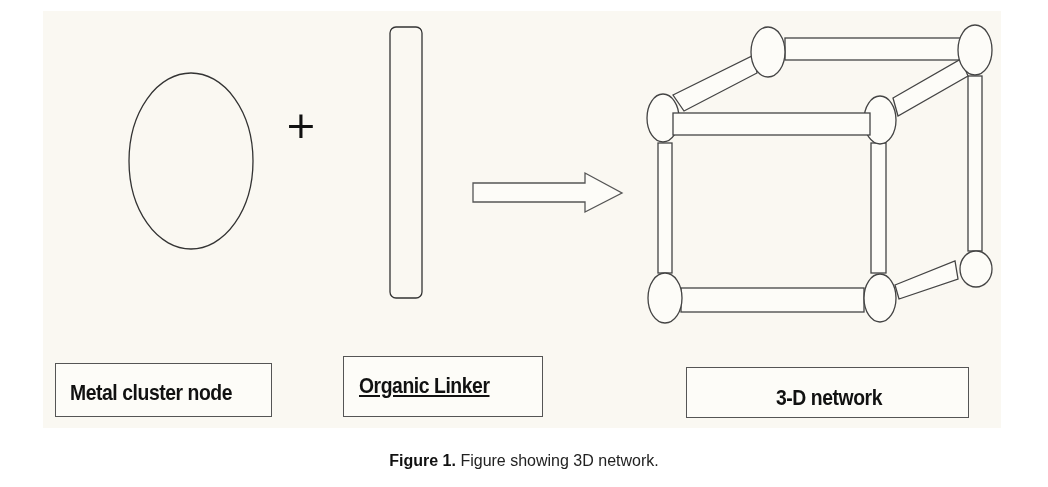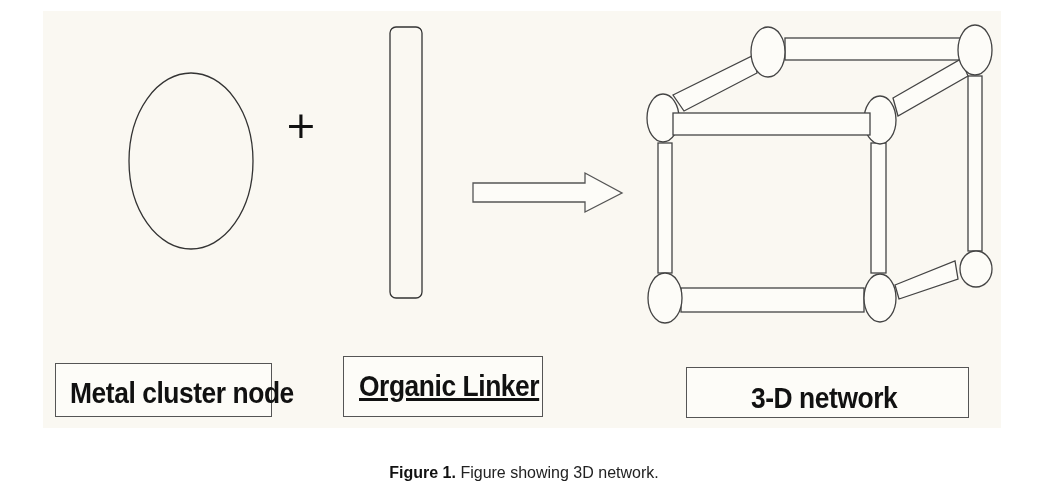--- a/index.html
+++ b/index.html
@@ -1,24 +1,24 @@
 <!DOCTYPE html>
 <html><head>
 <meta charset="utf-8">
 <style>
   html, body { margin: 0; padding: 0; background: #ffffff; }
   body { width: 1048px; height: 487px; position: relative; overflow: hidden; font-family: "Liberation Sans", sans-serif; }
   #panel { position: absolute; left: 43px; top: 11px; width: 958px; height: 417px; background: #faf8f2; }
   svg#diagram { position: absolute; left: 0; top: 0; width: 1048px; height: 487px; }
   .label-box { position: absolute; background: #fdfcf8; border: 1px solid #555; box-sizing: border-box;
-    font-family: "Liberation Sans", sans-serif; font-weight: bold; font-size: 30px; color: #111;
+    font-family: "Liberation Sans", sans-serif; font-weight: bold; font-size: 22px; color: #111;
     display: flex; align-items: center; letter-spacing: -0.5px; transform-origin: left center; }
   .label-box span { display: inline-block; transform: scaleX(0.88); transform-origin: left center; white-space: nowrap; }
   #caption { position: absolute; left: 0; width: 1048px; top: 452px; text-align: center;
-    font-family: "Liberation Sans", sans-serif; font-size: 16px; color: #222; margin-top: 12px; }
+    font-family: "Liberation Sans", sans-serif; font-size: 16px; color: #222; }
   #caption b { font-weight: bold; color: #111; }
 </style>
 </head>
 <body>
 
 <div id="panel"></div>
 
 <svg id="diagram" viewBox="0 0 1048 487">
 
   <ellipse cx="191" cy="161" rx="62" ry="88" fill="none" stroke="#333" stroke-width="1.3"></ellipse>
@@ -58,20 +58,20 @@
     <rect x="673" y="113" width="197" height="22"></rect>
   </g>
 </svg>
 
 <div class="label-box" style="left:55px; top:363px; width:217px; height:54px;">
   <span style="margin-left:14px; margin-top:6px;">Metal cluster node</span>
 </div>
 <div class="label-box" style="left:343px; top:356px; width:200px; height:61px;text-decoration:underline;">
   <span style="margin-left:15px; margin-top:-2px;">Organic Linker</span>
 </div>
-<div class="label-box" style="left:686px; top:367px; width:283px; height:51px;">
+<div class="label-box" style="left:686px; top:367px; width:283px; height:51px;padding-left:25px;">
   <span style="margin-left:64px; margin-top:10px;">3-D network</span>
 </div>
 
 <div id="caption">
   <b>Figure 1.</b>
   <span>Figure showing 3D network.</span>
 </div>
 
 </body></html>

